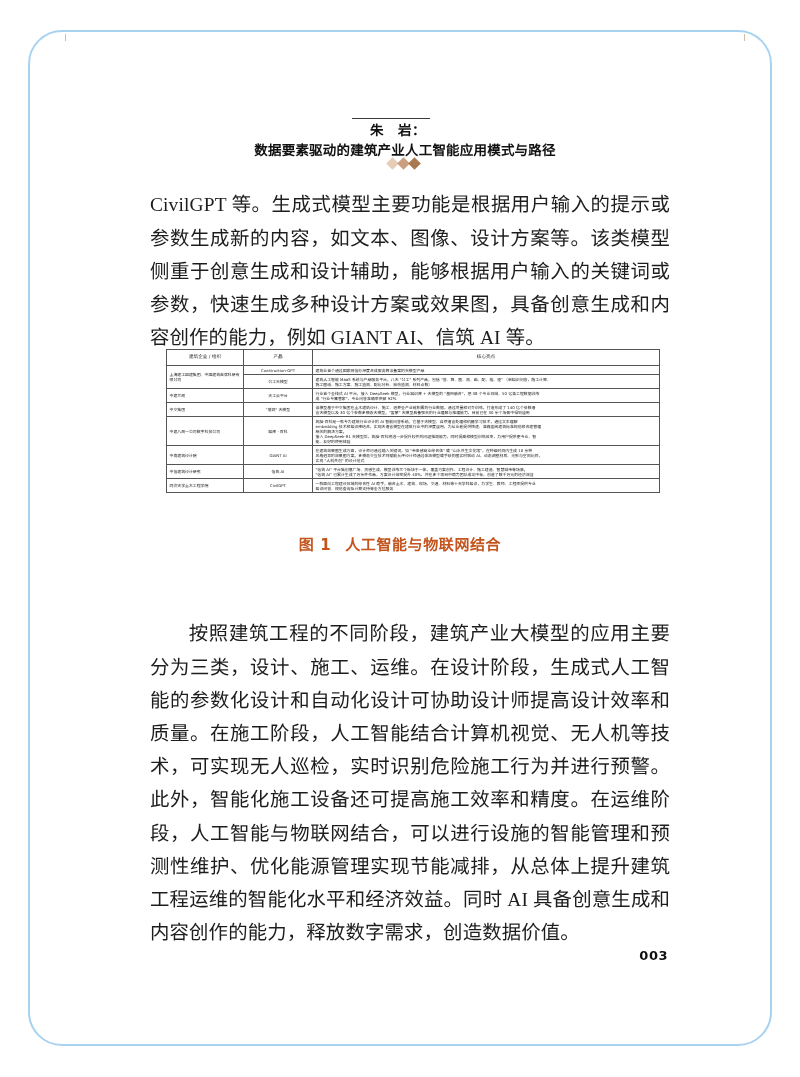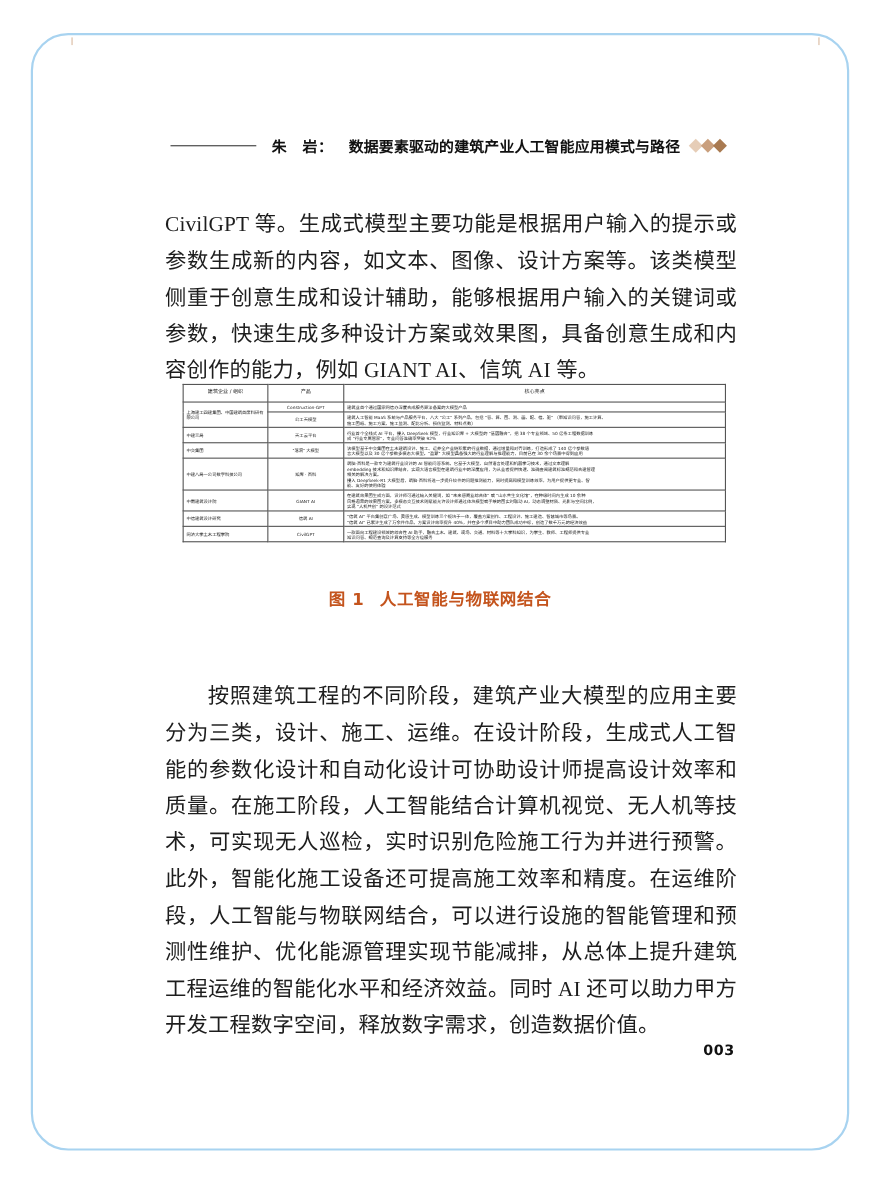--- a/index.html
+++ b/index.html
@@ -37,27 +37,28 @@
     top: 0;
     width: 800px;
     height: 1077px;
     box-sizing: border-box;
     padding: 0;
   }
 
   
   #running-head {
     position: absolute;
-    left: 155px;
+    left: 138px;
     top: 118px;
     width: 520px;
     height: 28px;
     display: flex;
     align-items: center;
     gap: 0px;
+    flex-direction: column;
   }
   .rh-rule {
     width: 78px;
     height: 0;
     border-top: 1.5px solid #3a3a3a;
     margin-right: 14px;
     flex: none;
   }
   .rh-author {
     font-family: "DejaVu Sans", "Liberation Sans", sans-serif;
@@ -288,17 +289,17 @@
             </td>
           </tr>
         </tbody>
     </table>
   </div>
 
   <div id="fig-caption" style="color: rgb(196, 84, 29);">
     <span class="fc-num">图 1</span><span class="fc-text">人工智能与物联网结合</span>
   </div>
 
-  <p class="para" id="para-2">按照建筑工程的不同阶段，建筑产业大模型的应用主要分为三类，设计、施工、运维。在设计阶段，生成式人工智能的参数化设计和自动化设计可协助设计师提高设计效率和质量。在施工阶段，人工智能结合计算机视觉、无人机等技术，可实现无人巡检，实时识别危险施工行为并进行预警。此外，智能化施工设备还可提高施工效率和精度。在运维阶段，人工智能与物联网结合，可以进行设施的智能管理和预测性维护、优化能源管理实现节能减排，从总体上提升建筑工程运维的智能化水平和经济效益。同时 AI 还可以助力甲方开发工程数字空间，释放数字需求，创造数据价值。</p>
+  <p class="para" id="para-2">按照建筑工程的不同阶段，建筑产业大模型的应用主要分为三类，设计、施工、运维。在设计阶段，生成式人工智能的参数化设计和自动化设计可协助设计师提高设计效率和质量。在施工阶段，人工智能结合计算机视觉、无人机等技术，可实现无人巡检，实时识别危险施工行为并进行预警。此外，智能化施工设备还可提高施工效率和精度。在运维阶段，人工智能与物联网结合，可以进行设施的智能管理和预测性维护、优化能源管理实现节能减排，从总体上提升建筑工程运维的智能化水平和经济效益。同时 AI 具备创意生成和内容创作的能力，释放数字需求，创造数据价值。</p>
 
   <div id="folio">003</div>
 
 </div>
 
 </body></html>

